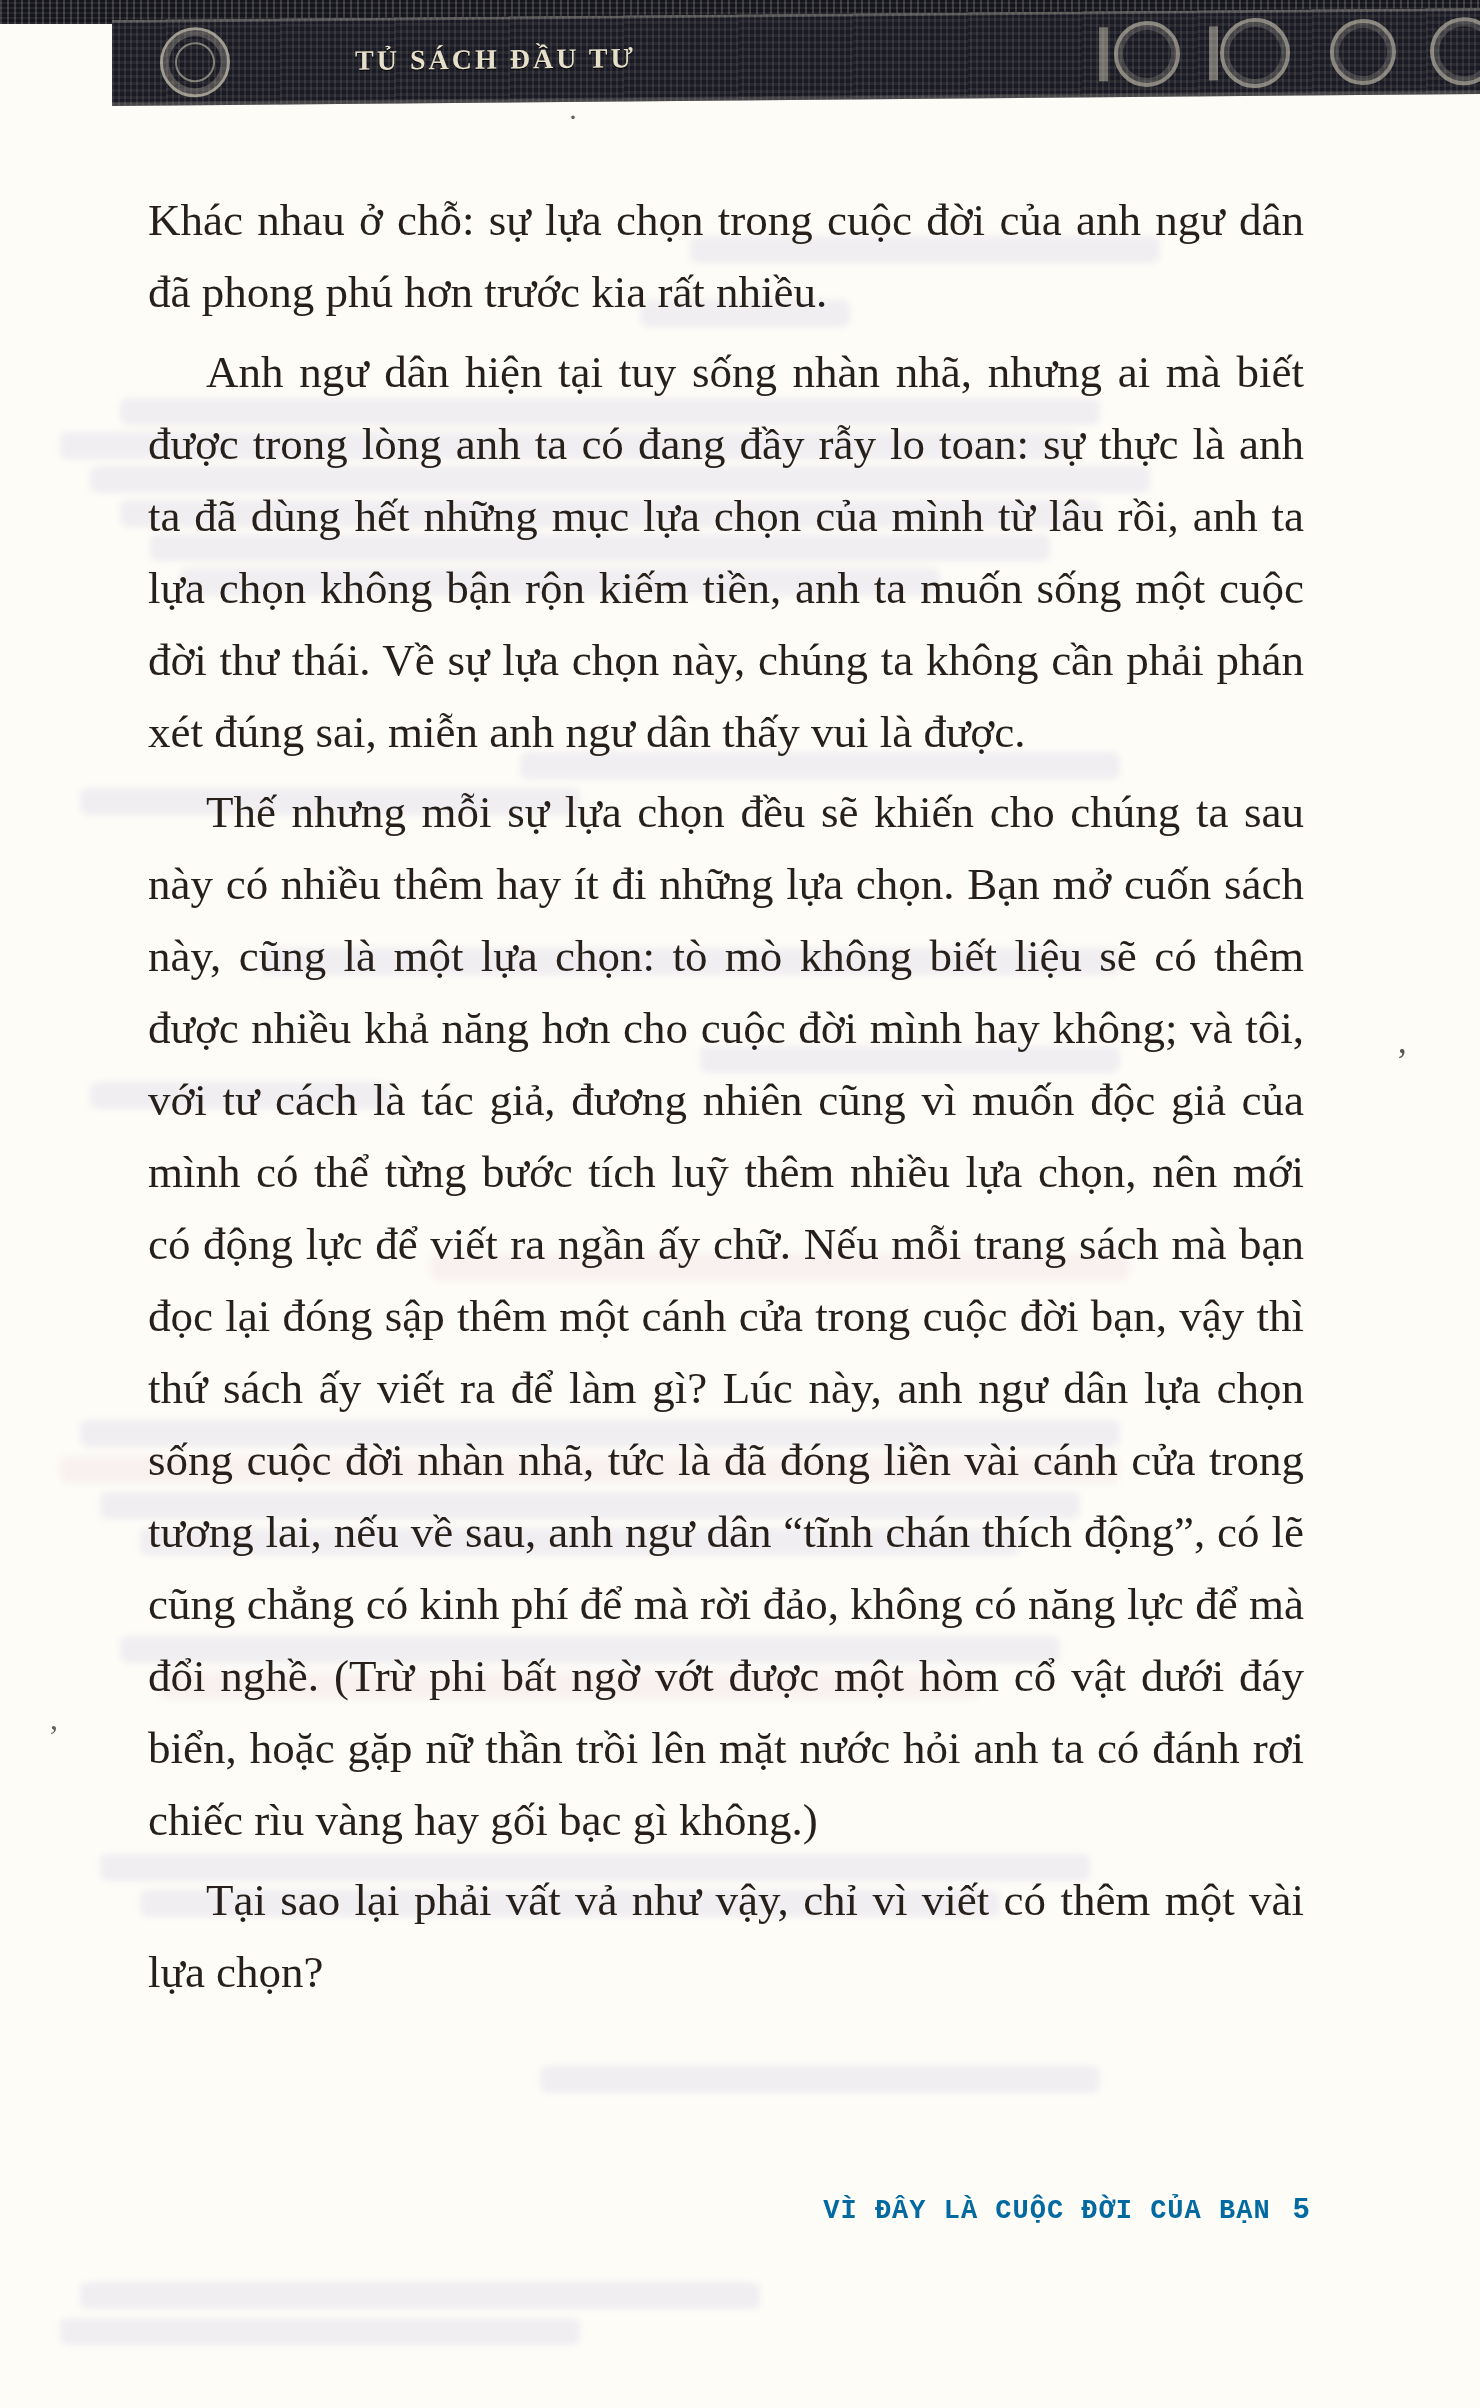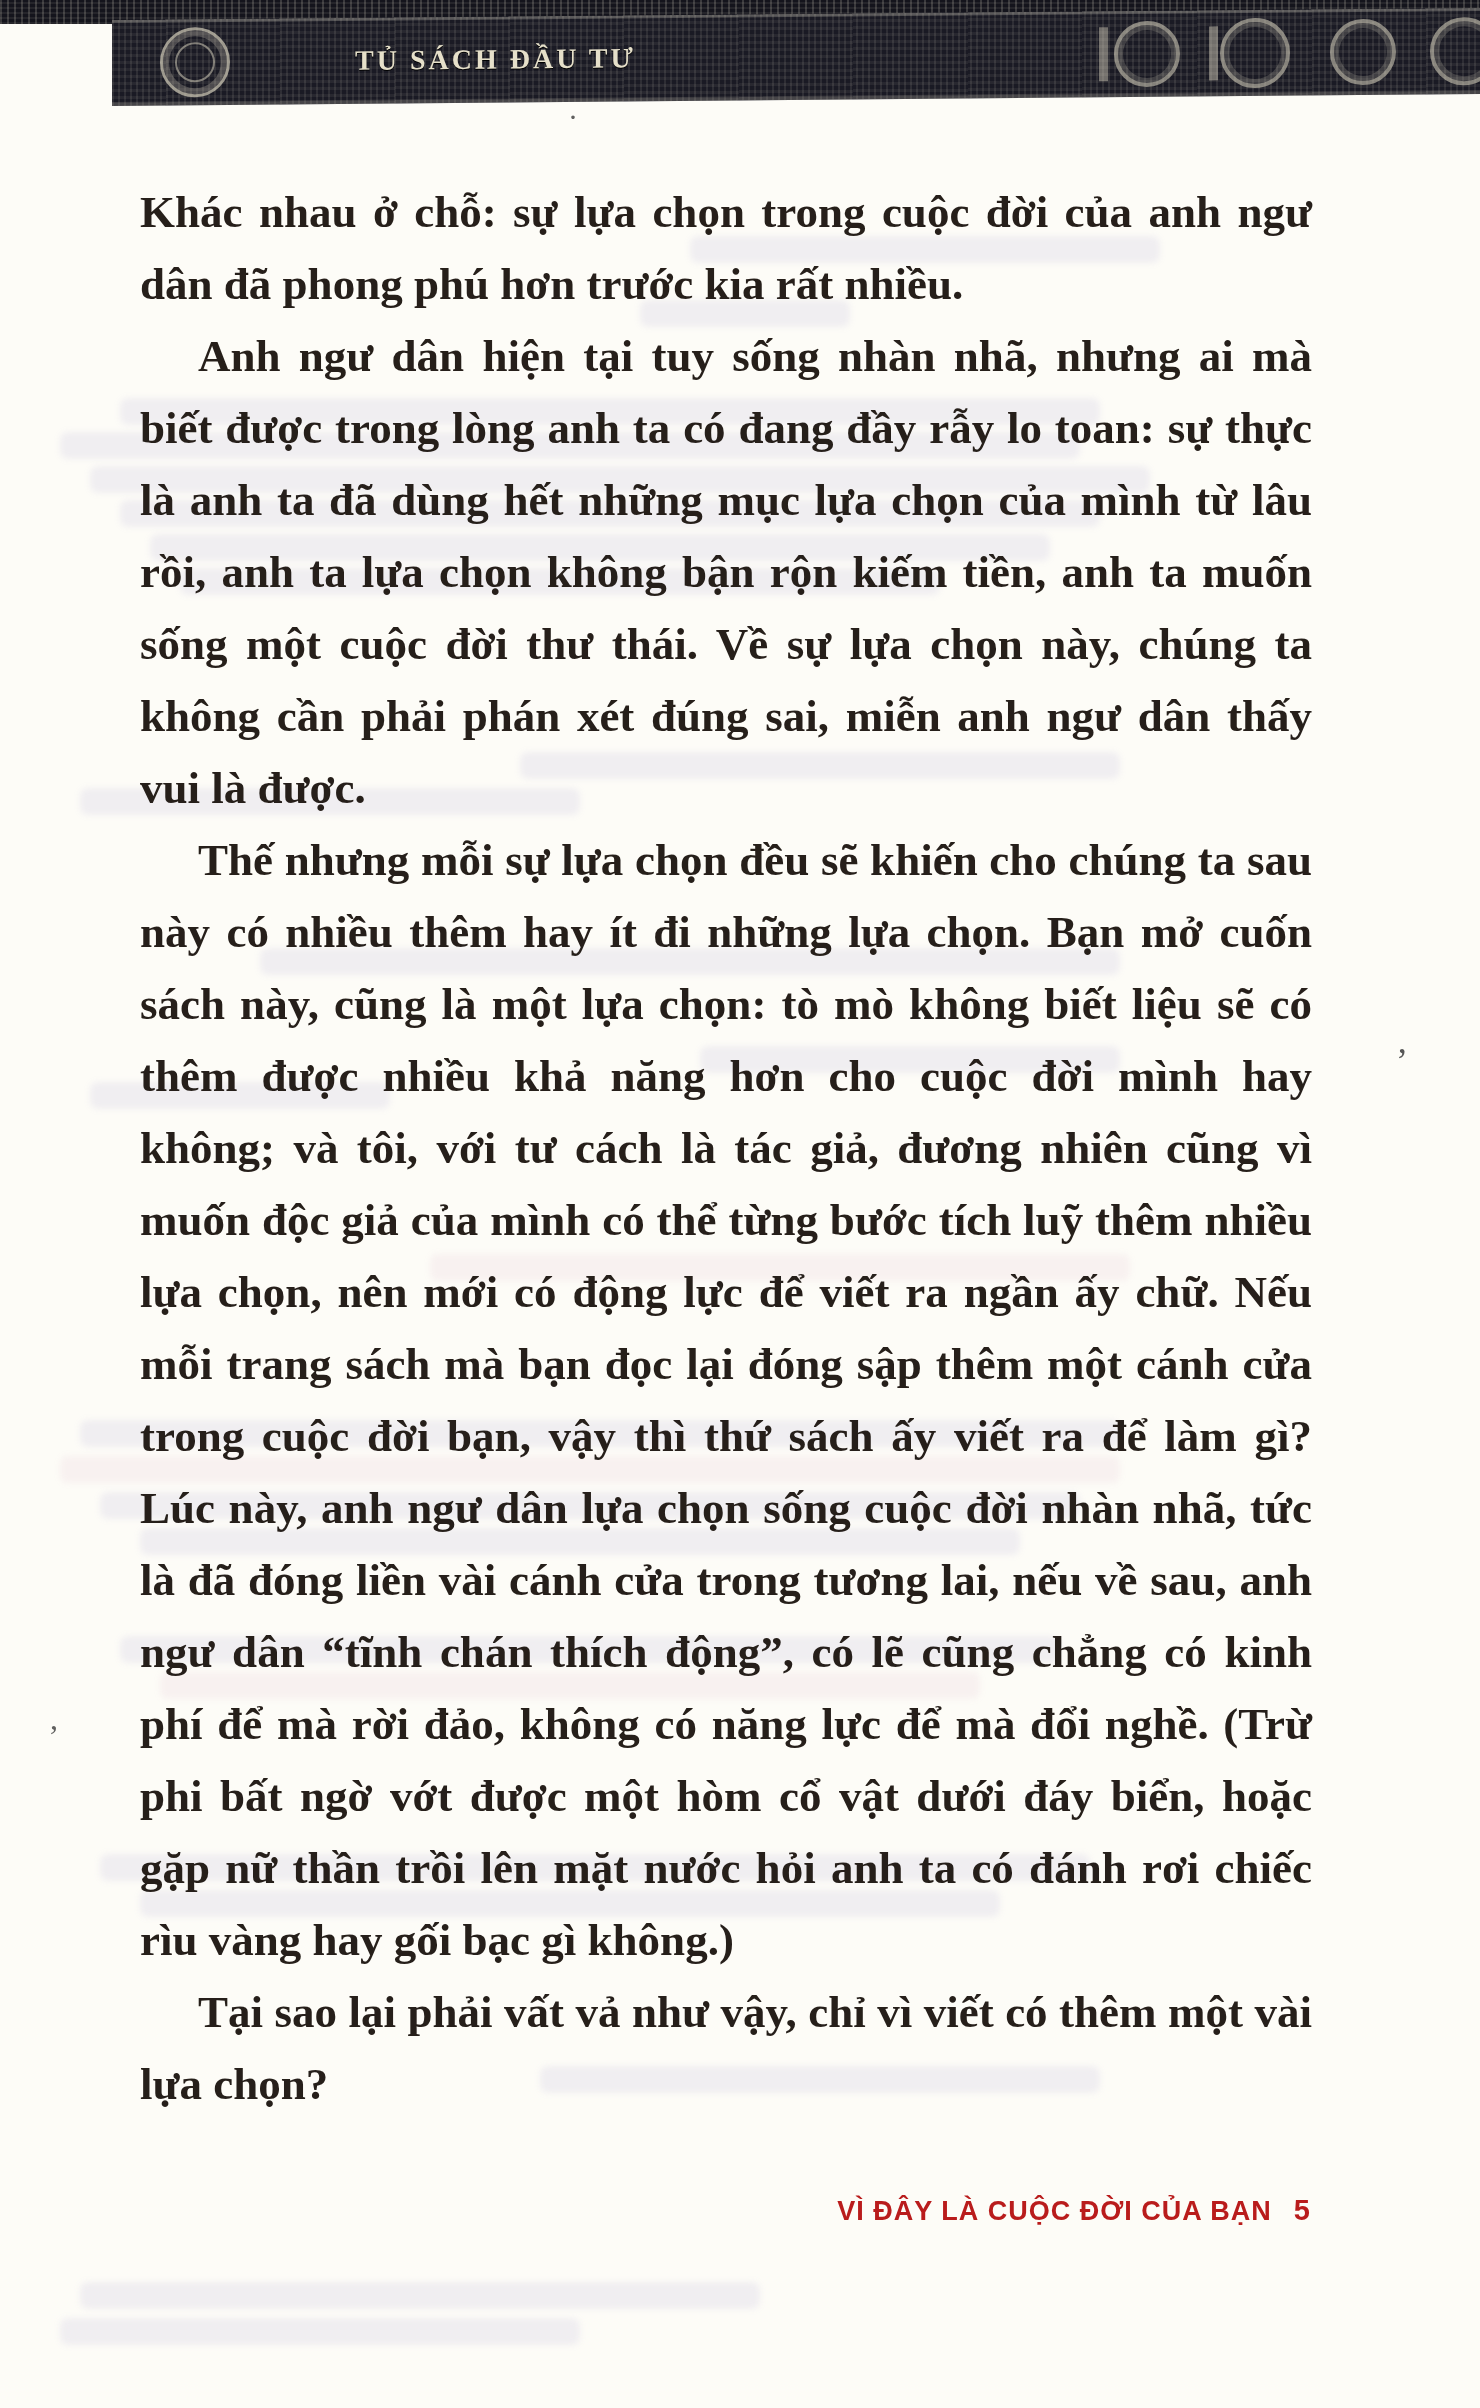--- a/index.html
+++ b/index.html
@@ -70,29 +70,29 @@
   }
 
   
   .body-text{
     position:absolute;left:140px;top:176px;width:1172px;
     font-size:45px;line-height:72px;
     color:#261f1a;
     text-align:justify;
     z-index:2;
   }
-  .para{margin:0;font-weight:bold;}
+  .para{margin:8px;}
   .para.indent{text-indent:58px;}
 
   
   .footer{
     position:absolute;right:170px;top:2194px;
     display:flex;align-items:baseline;gap:22px;
-    font-family:Liberation Sans, sans-serif;
-    color:#b91c1c;z-index:2;
+    font-family:Liberation Mono, monospace;
+    color:#0369a1;z-index:2;
   }
   .running-title{font-weight:bold;font-size:27px;letter-spacing:1px;}
   .page-number{font-weight:bold;font-size:29px;}
 
   
   .artifact{position:absolute;color:#3a3a3a;z-index:3;font-family:"Liberation Serif",serif;}
   .a1{left:568px;top:100px;font-size:30px;opacity:.8;}
   .a2{left:1396px;top:1040px;font-size:36px;opacity:.85;}
   .a3{left:50px;top:1700px;font-size:32px;opacity:.8;}
 </style>

